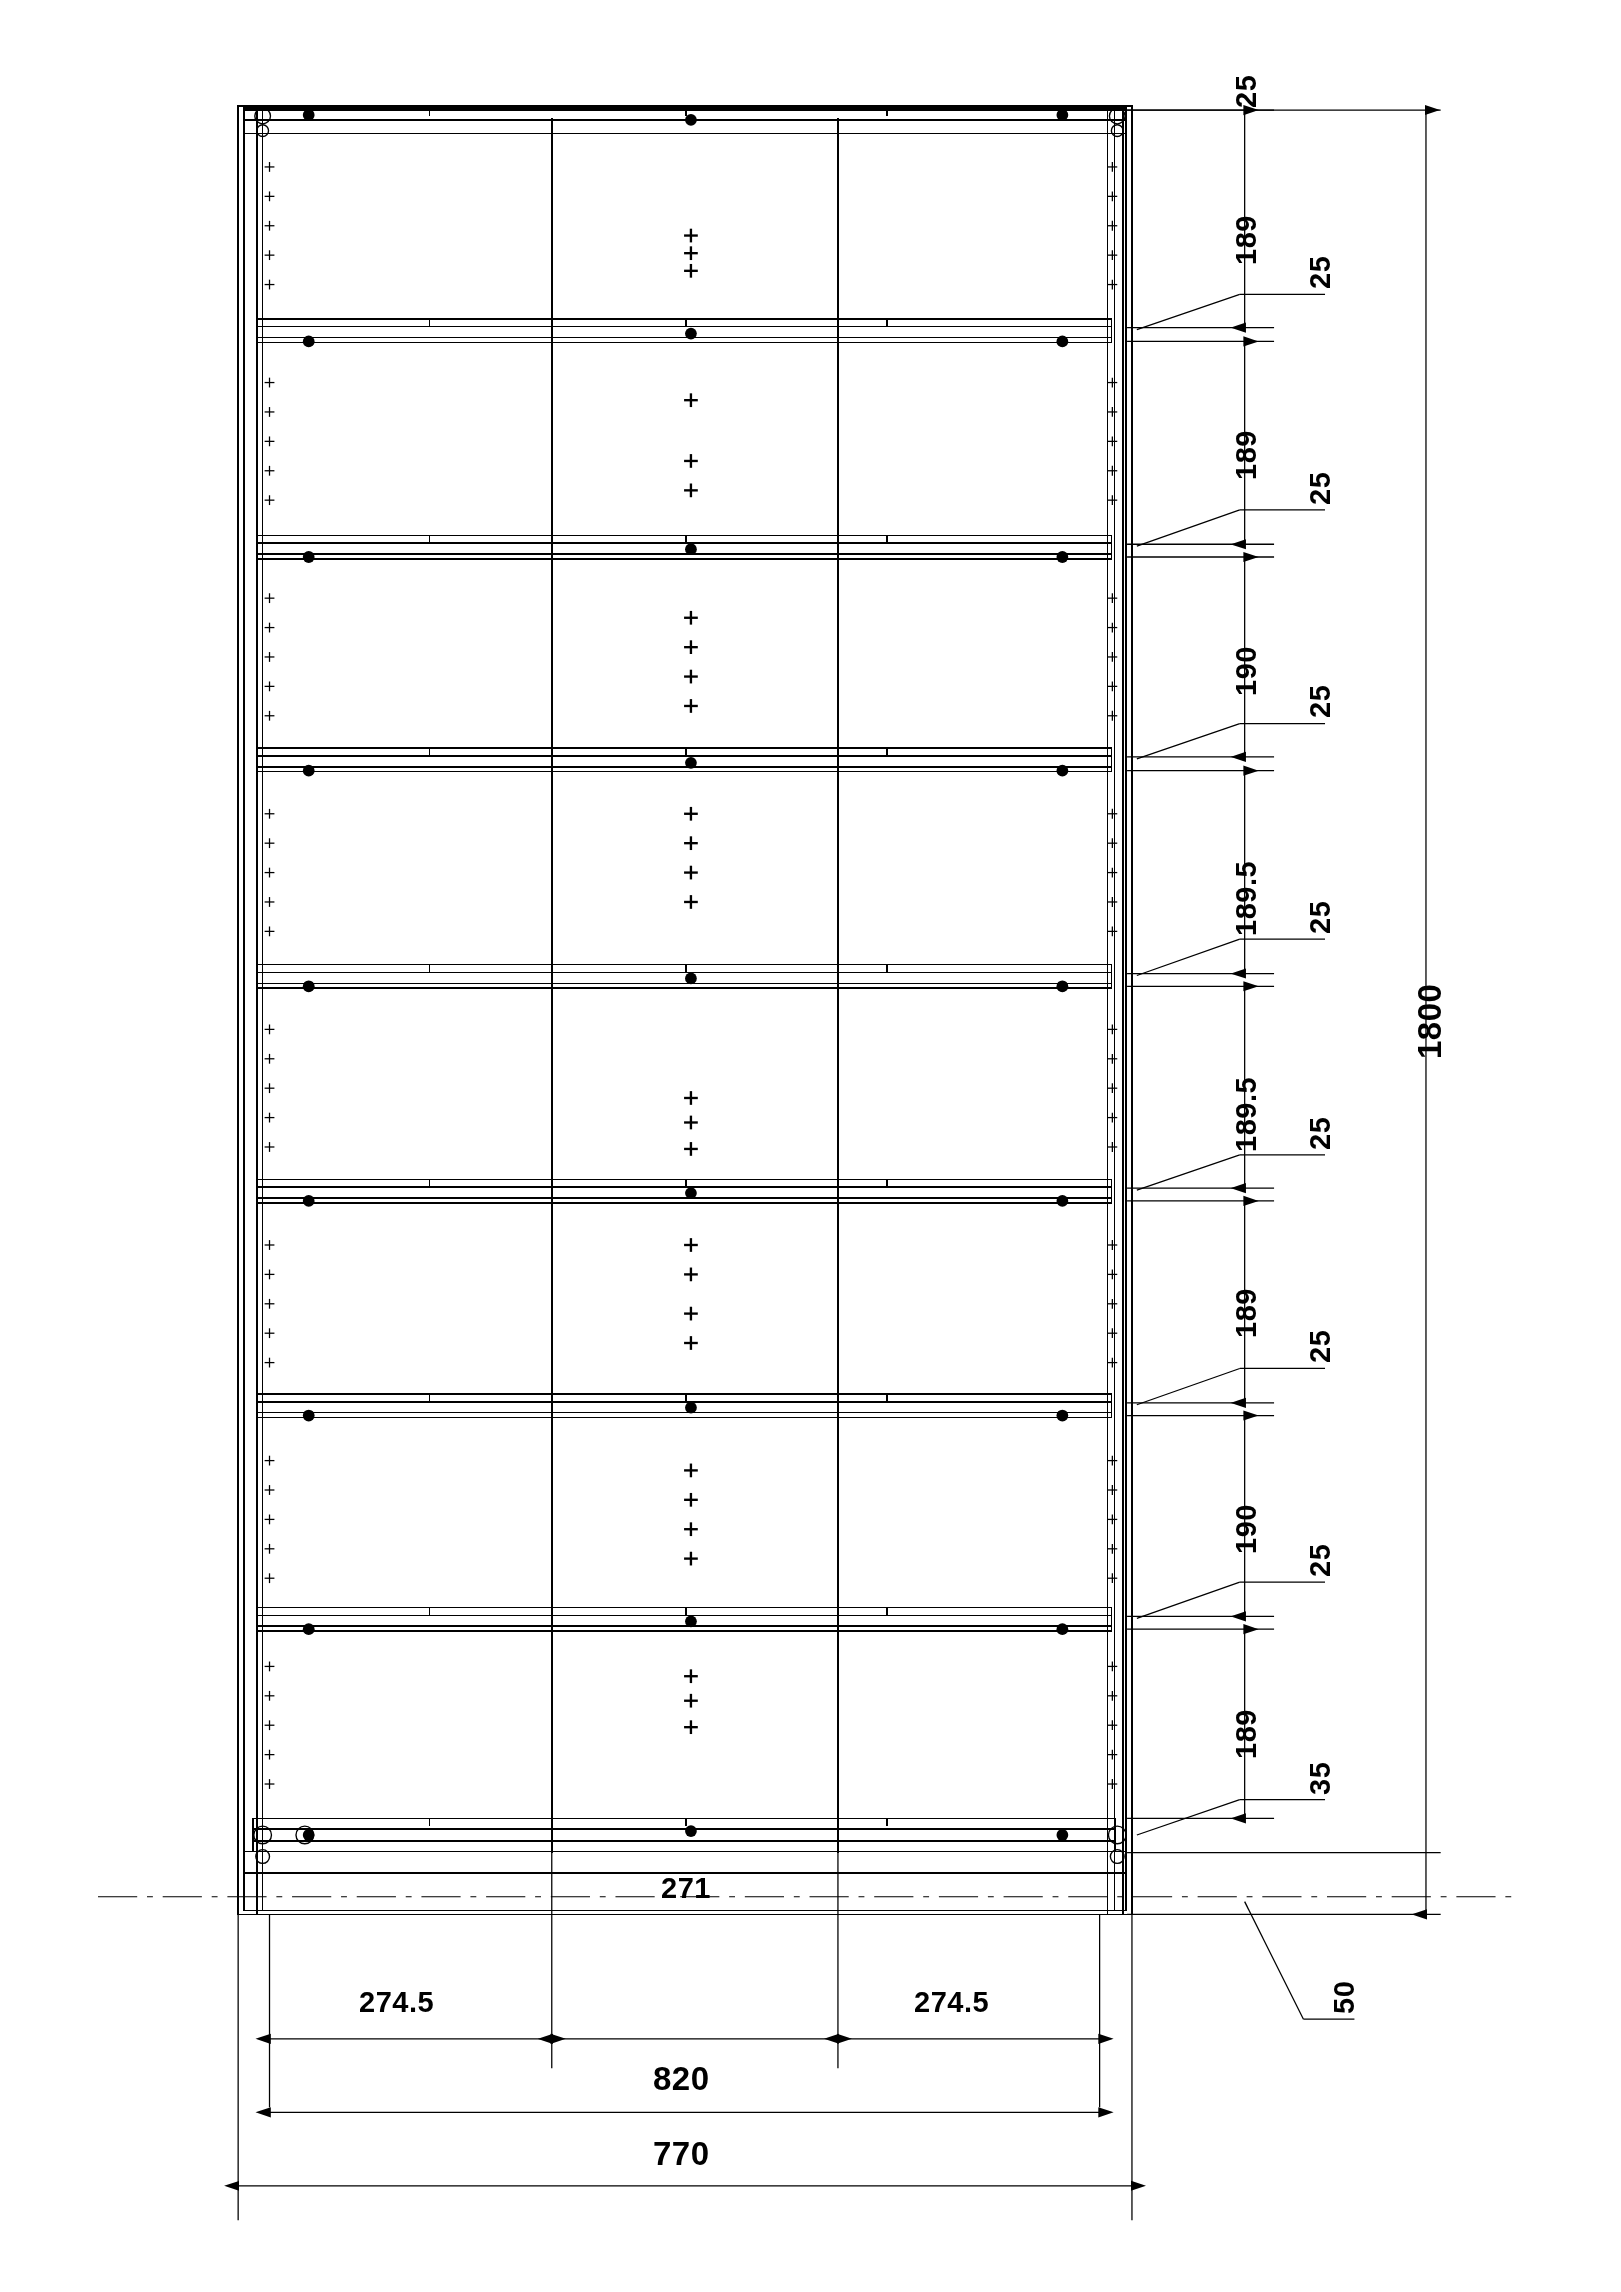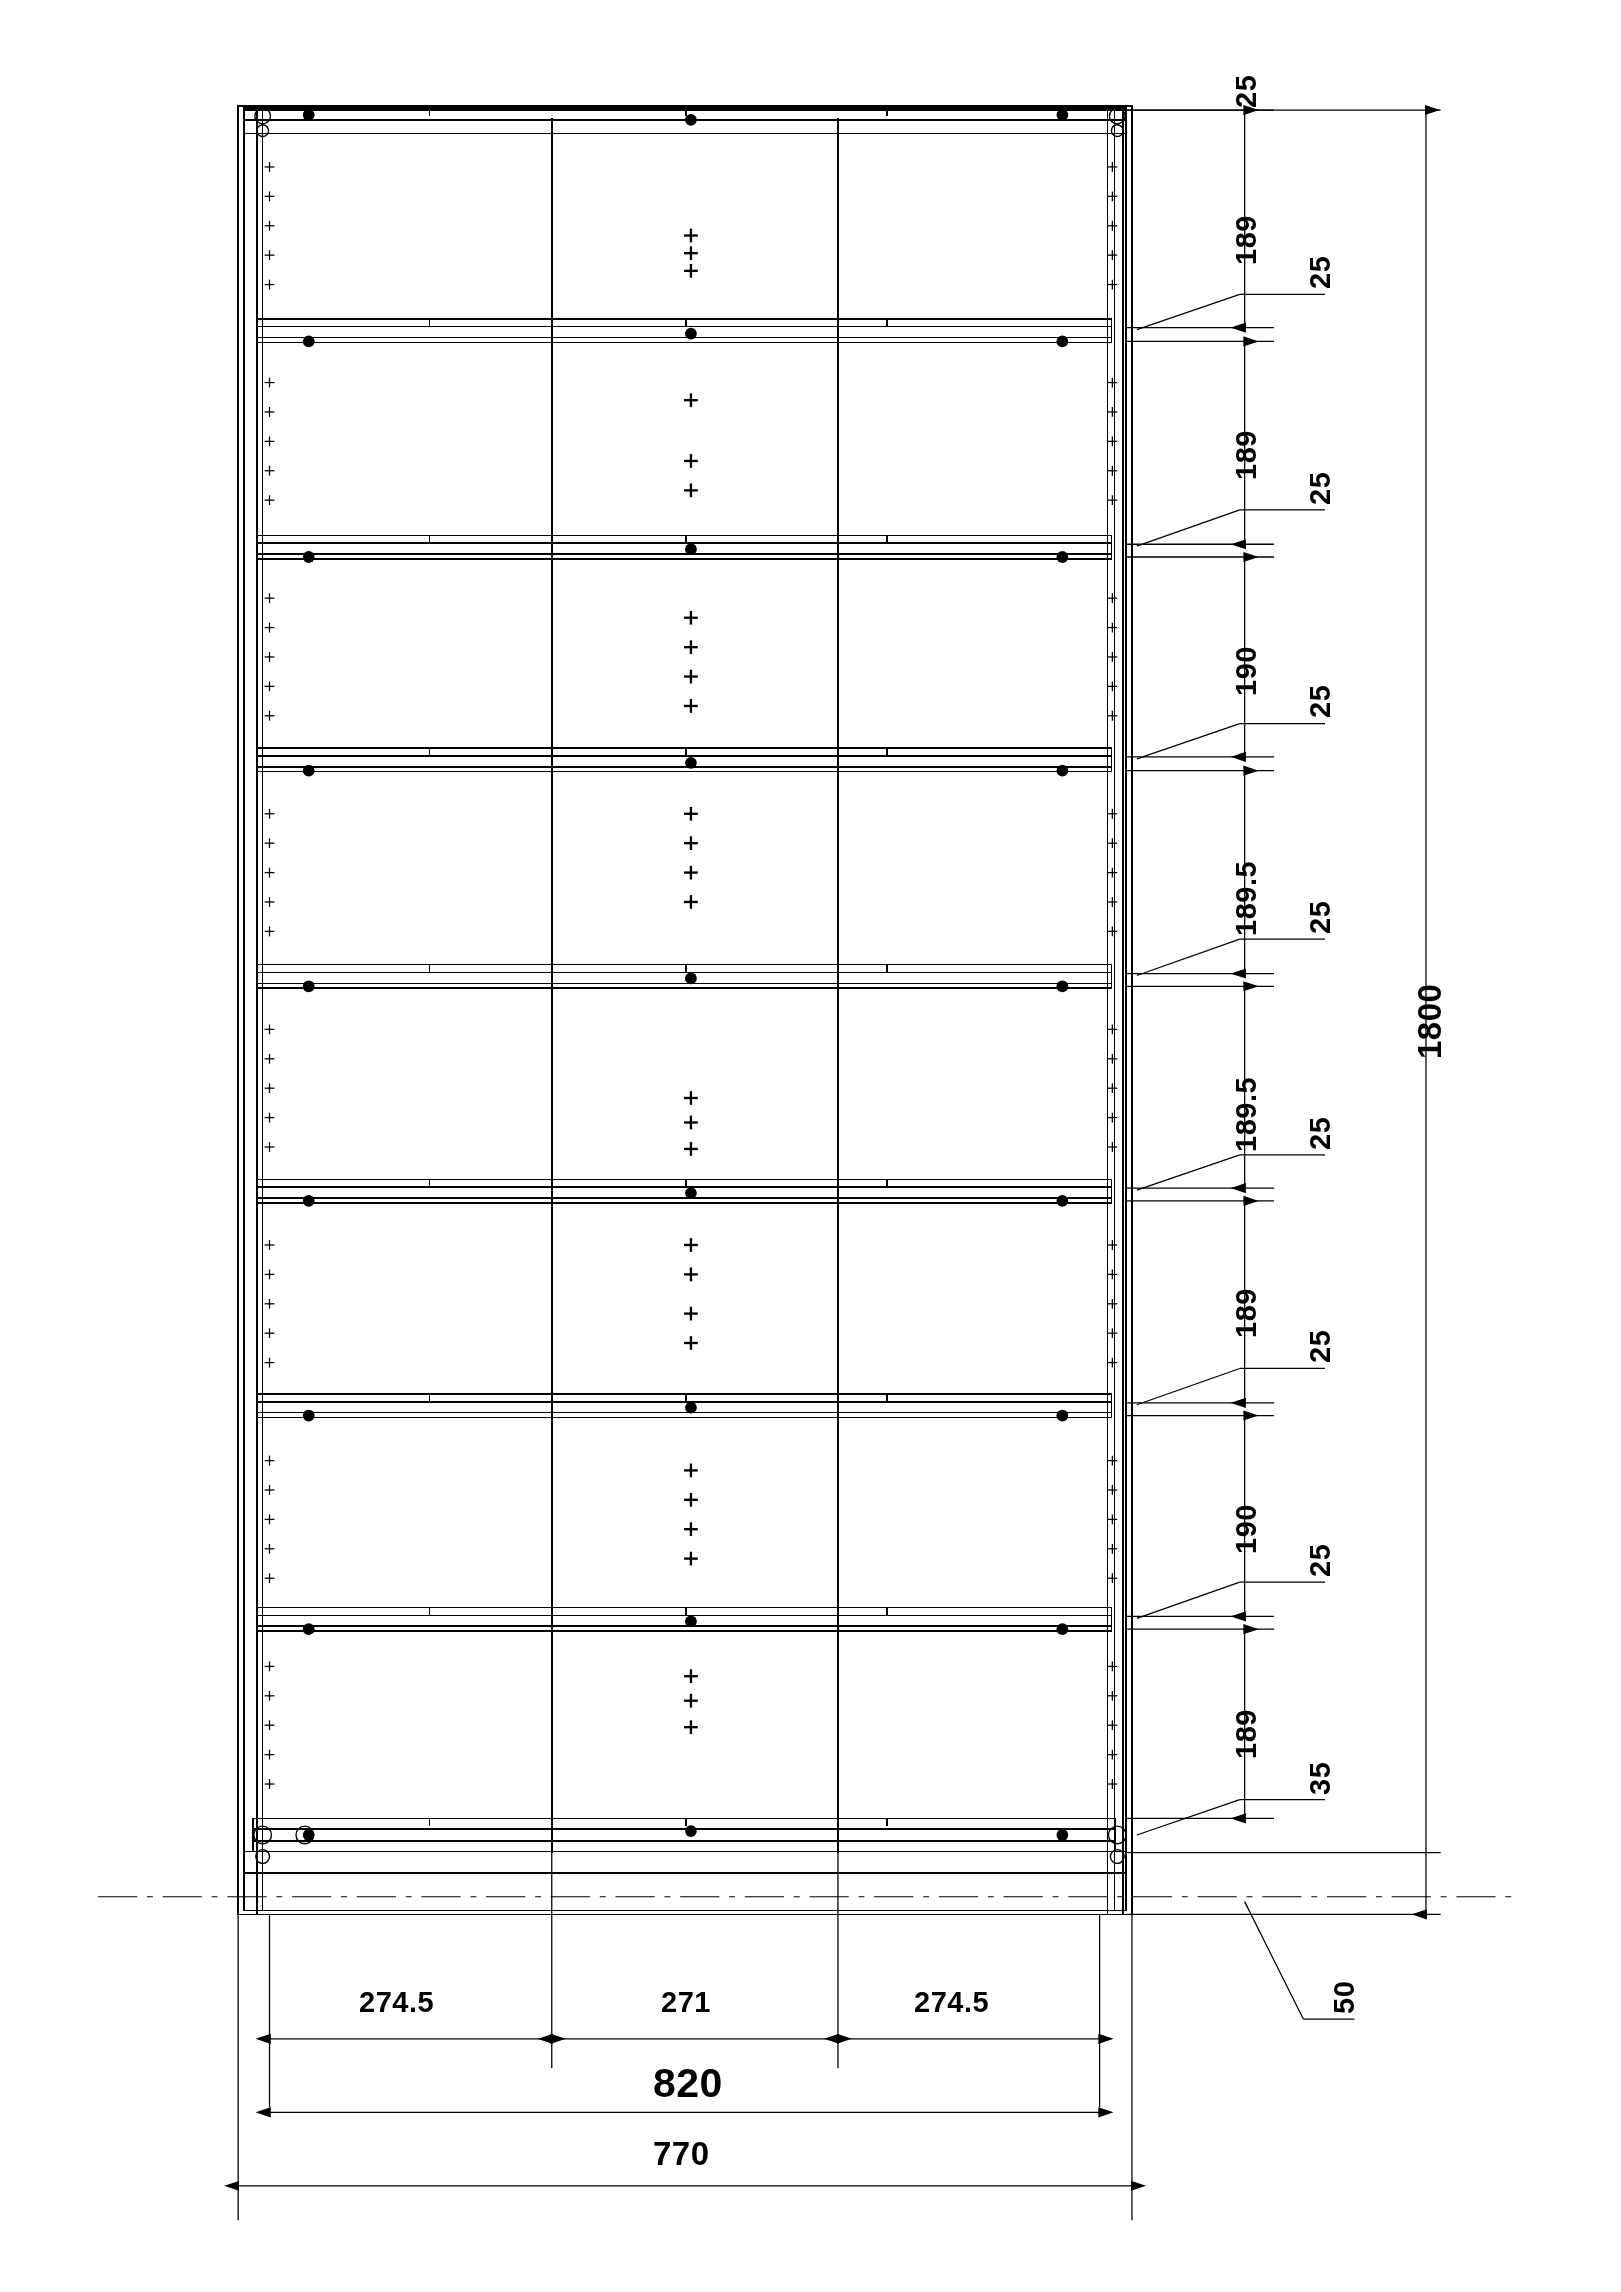--- a/index.html
+++ b/index.html
@@ -480,19 +480,19 @@
 <div class="dimtxt vtxt" style="left:1304px;top:1363px;">25</div>
 <div class="dimtxt vtxt" style="left:1230px;top:1554px;">190</div>
 <div class="dimtxt vtxt" style="left:1304px;top:1577px;">25</div>
 <div class="dimtxt vtxt" style="left:1230px;top:1759px;">189</div>
 <div class="dimtxt vtxt" style="left:1304px;top:1795px;">35</div>
 <div class="dimtxt vtxt" style="left:1328px;top:2014px;">50</div>
 
 <div class="dimtxt vtxt" style="left:1411px;top:1059px;font-size:33px;">1800</div>
 
 <div class="dimtxt" style="left:359px;top:1986px;">274.5</div>
-<div class="dimtxt" style="left:661px;top:1986px;">271</div>
+<div class="dimtxt" style="left:661px;top:1872px;">271</div>
 <div class="dimtxt" style="left:914px;top:1986px;">274.5</div>
-<div class="dimtxt" style="left:653px;top:2060px;font-size:41px;">820</div>
+<div class="dimtxt" style="left:653px;top:2060px;font-size:33px;">820</div>
 <div class="dimtxt" style="left:653px;top:2135px;font-size:33px;">770</div>
 
 </div>
 
 
 </body></html>

